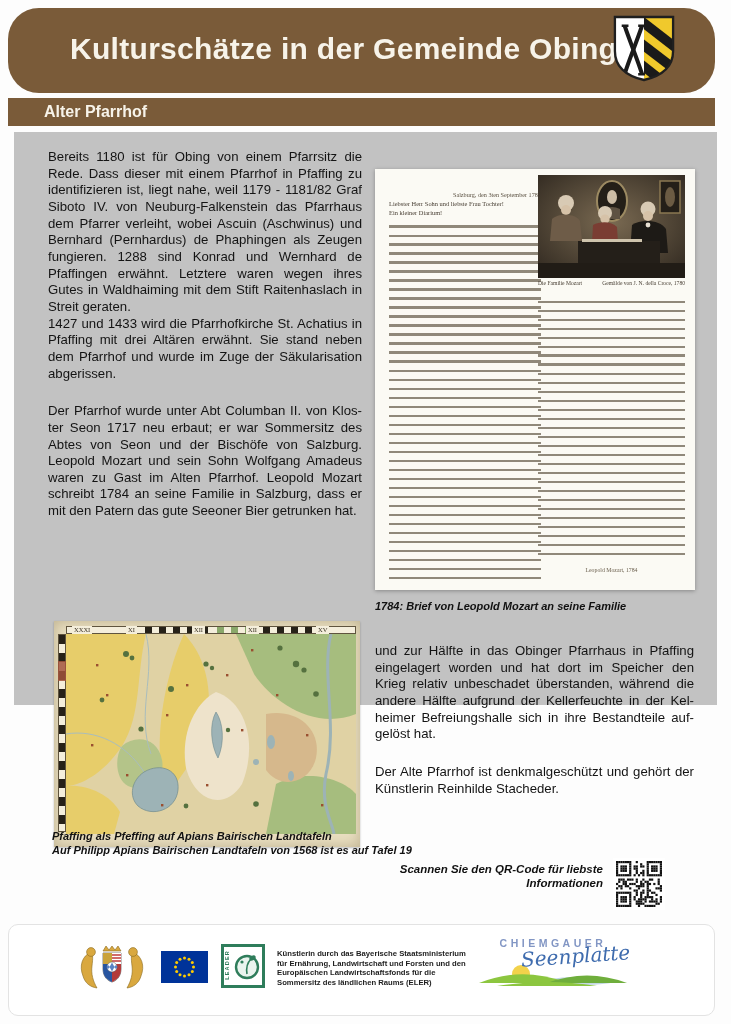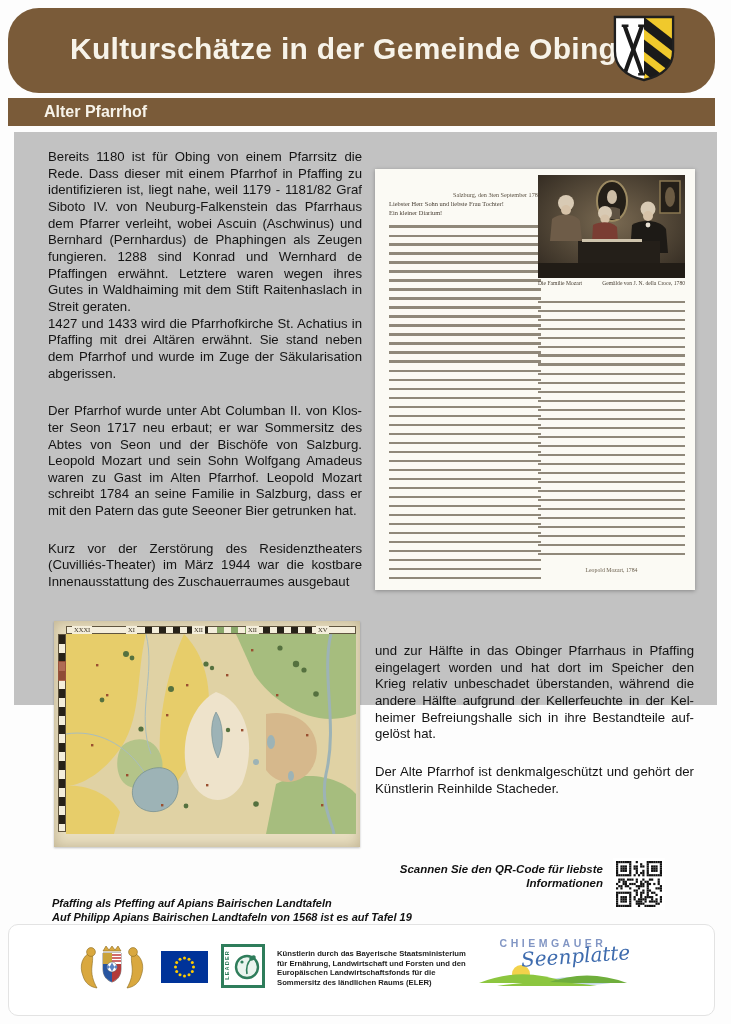--- a/index.html
+++ b/index.html
@@ -29,21 +29,21 @@
   .map-ruler-top { position:absolute; left:12px; top:5px; width:290px; height:8px;
                    background:#f4eedb; border:1px solid #5f543e; }
   .chk { position:absolute; top:0; height:6px; background:repeating-linear-gradient(90deg,#262118 0 7px,#f4eedb 7px 14px); }
   .chk-green { position:absolute; top:0; height:6px; background:repeating-linear-gradient(90deg,#8aa86a 0 7px,#f4eedb 7px 14px); }
   .map-ruler-left { position:absolute; left:4px; top:13px; width:8px; height:198px;
                     background:repeating-linear-gradient(180deg,#262118 0 9px,#f4eedb 9px 18px); border:1px solid #5f543e; }
   .ruler-red { position:absolute; left:4px; top:40px; width:8px; height:20px; background:#a2543c; opacity:.85; }
   .map-art { position:absolute; left:12px; top:13px; }
   .map-label { position:absolute; top:5px; font-family:"Liberation Serif", serif; font-size:6.5px;
                color:#3b3325; background:#f4eedb; padding:0 2px; line-height:8px; }
-  .map-caption { position:absolute; left:38px; top:764px; font-size:11px; font-weight:bold;
+  .map-caption { position:absolute; left:38px; top:697px; font-size:11px; font-weight:bold;
                  font-style:italic; line-height:14px; color:#111; }
 
   
   .letter { position:absolute; left:361px; top:37px; width:320px; height:421px; margin:0;
             background:#fbfaf4; box-shadow:0 1px 4px rgba(0,0,0,.3); }
   .l-dateline { position:absolute; left:14px; top:22px; width:152px; text-align:right;
                 font-family:"Liberation Serif", serif; font-size:6.2px; color:#5c5243; }
   .l-salutation { position:absolute; left:14px; top:31px; font-family:"Liberation Serif", serif;
                   font-size:6.4px; color:#4a4136; }
   .l-opening { position:absolute; left:14px; top:40px; font-family:"Liberation Serif", serif;
@@ -120,21 +120,20 @@
   <div class="band band-sub">
     <h2 class="section-title">Alter Pfarrhof</h2>
   </div>
 
   <main class="panel">
 
     <section class="col-left">
       <p class="body-p">Bereits 1180 ist für Obing von einem Pfarrsitz die Rede. Dass dieser mit einem Pfarrhof in Pfaffing zu identifizieren ist, liegt nahe, weil 1179 - 1181/82 Graf Siboto IV. von Neuburg-Falkenstein das Pfarr­haus dem Pfarrer verleiht, wobei Ascuin (Aschwinus) und Bernhard (Pernhardus) de Pha­phingen als Zeugen fungieren. 1288 sind Konrad und Wernhard de Pfaffingen erwähnt. Letztere wa­ren wegen ihres Gutes in Waldhaiming mit dem Stift Raitenhaslach in Streit geraten.</p>
       <p class="body-p">1427 und 1433 wird die Pfarrhofkirche St. Achatius in Pfaffing mit drei Altären erwähnt. Sie stand neben dem Pfarrhof und wurde im Zuge der Säkularisation abgerissen.</p>
       <p class="body-p p-gap">Der Pfarrhof wurde unter Abt Columban II. von Klos­ter Seon 1717 neu erbaut; er war Sommersitz des Abtes von Seon und der Bischöfe von Salzburg. Leopold Mozart und sein Sohn Wolfgang Amadeus waren zu Gast im Alten Pfarrhof. Leopold Mozart schreibt 1784 an seine Familie in Salzburg, dass er mit den Patern das gute Seeoner Bier getrunken hat.</p>
-      <p class="body-p p-gap">Kurz vor der Zerstörung des Residenztheaters (Cuvilliés-Theater) im März 1944 war die kostbare Innenausstattung des Zuschauerraumes ausgebaut</p>
     </section>
 
     <figure class="map-fig">
       <div class="map-ruler-top">
         <div class="chk" style="left:78px; width:64px;"></div>
         <div class="chk" style="left:196px; width:52px;"></div>
         <div class="chk-green" style="left:150px; width:38px;"></div>
       </div>
       <span class="map-label" style="left:18px;">XXXI</span>
       <span class="map-label" style="left:72px;">XI</span>
@@ -232,20 +231,21 @@
         <rect x="44" y="64" width="60" height="3" fill="#cfc4ad"></rect>
         <rect x="0" y="88" width="147" height="15" fill="#211c16"></rect>
       </svg>
       <div class="l-pcap">
         <span>Die Familie Mozart</span>
         <span>Gemälde von J. N. della Croce, 1780</span>
       </div>
       <div class="l-col-right fake-lines"></div>
       <div class="l-sig">Leopold Mozart, 1784</div>
     </figure>
+    <div class="letter-caption">1784: Brief von Leopold Mozart an seine Familie</div>
 
     <section class="right-text">
       <p class="body-p">und zur Hälfte in das Obinger Pfarrhaus in Pfaffing eingelagert worden und hat dort im Speicher den Krieg relativ unbeschadet überstanden, während die andere Hälfte aufgrund der Kellerfeuchte in der Kel­heimer Befreiungshalle sich in ihre Bestandteile auf­gelöst hat.</p>
       <p class="body-p p-gap">Der Alte Pfarrhof ist denkmalgeschützt und gehört der Künstlerin Reinhilde Stacheder.</p>
     </section>
 
     <div class="qr-row">
       <div class="qr-label">
         <div>Scannen Sie den QR-Code für liebste</div>
         <div>Informationen</div>

